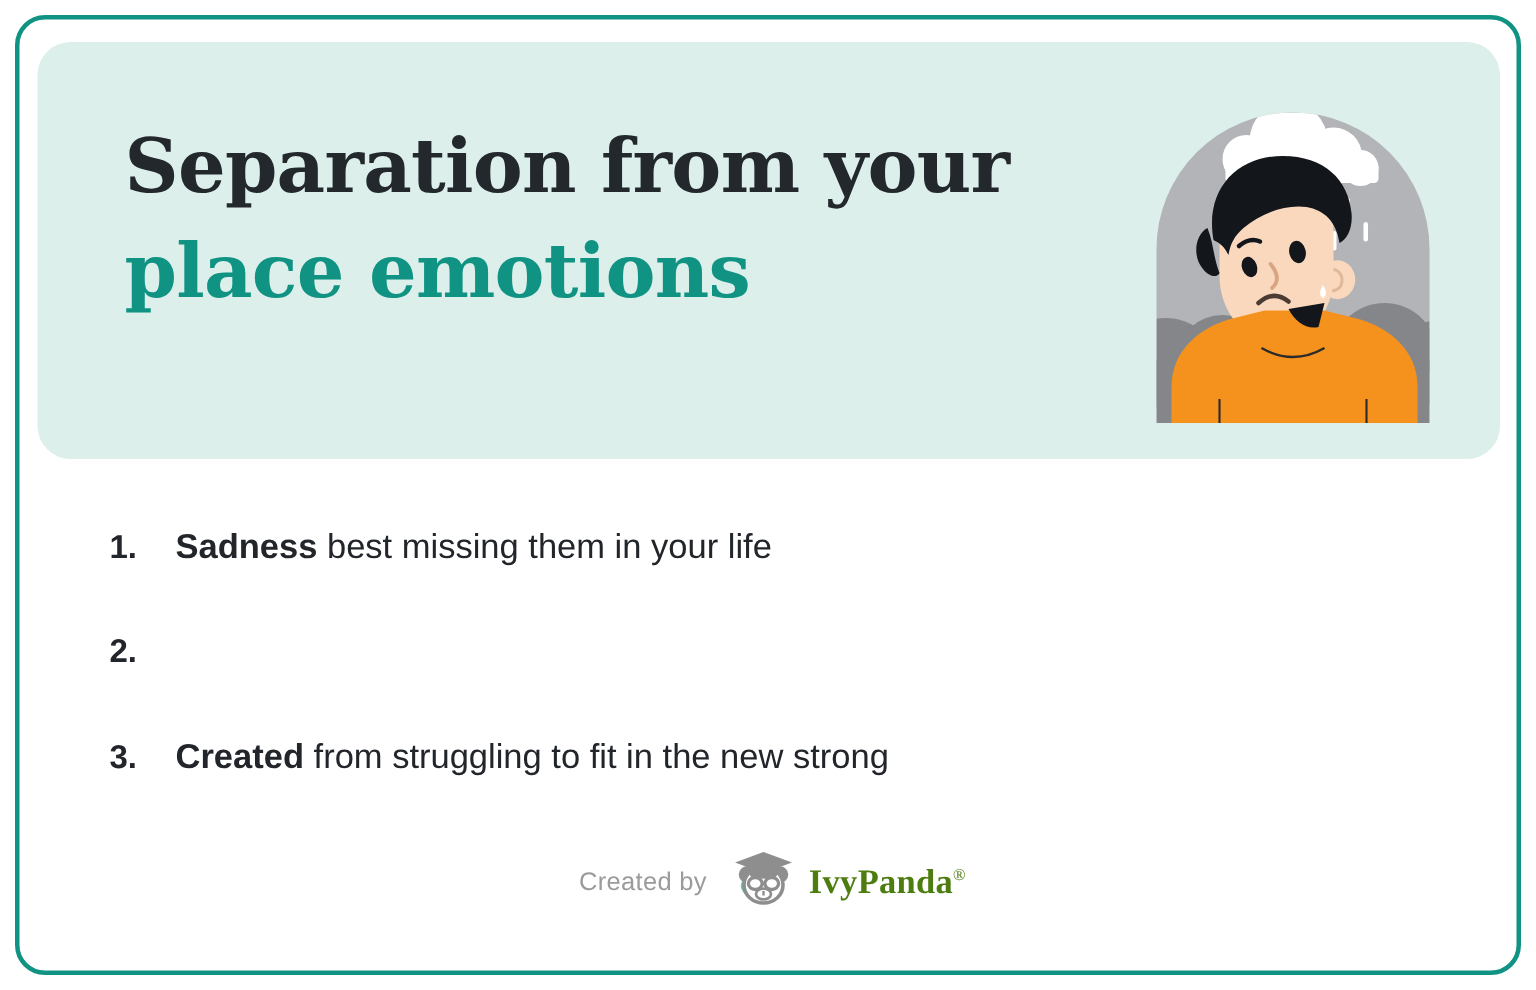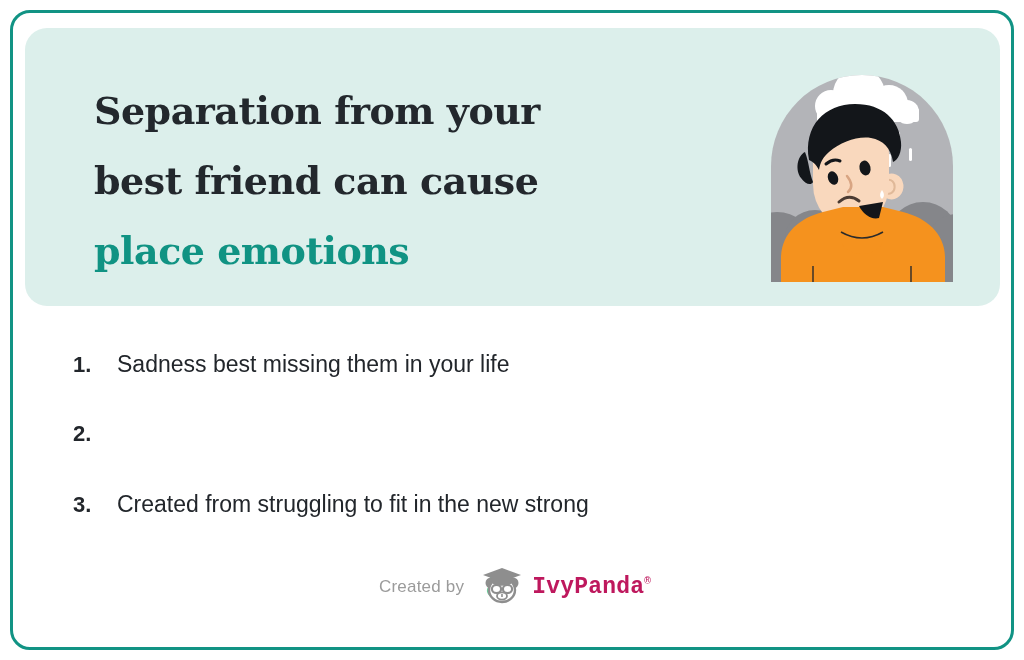--- a/index.html
+++ b/index.html
@@ -33,26 +33,26 @@
     top: 15px;
     width: 975px;
     height: 278px;
     background: #dcefeb;
     border-radius: 22px;
     overflow: hidden;
   }
 
   .headline {
     position: absolute;
-    left: 69px;
+    left: 58px;
     top: 48px;
     width: 600px;
     font-family: "DejaVu Serif", "Liberation Serif", serif;
     font-weight: 700;
-    font-size: 38px;
+    font-size: 50px;
     line-height: 70px;
     color: #23282d;
     letter-spacing: -0.5px;
   }
   .headline .accent {
     color: #109383;
   }
 
   
   .illustration {
@@ -82,64 +82,63 @@
     width: 44px;
     flex: 0 0 44px;
     font-weight: 700;
     font-size: 22px;
     color: #22262b;
   }
   .list-text {
     font-weight: 400;
   }
   .list-text .lead {
-    font-weight: 400;
+    font-weight: 700;
   }
 
   
   .footer {
     position: absolute;
     left: 0;
     top: 552px;
     width: 1004px;
     display: flex;
     align-items: center;
     justify-content: center;
   }
   .footer-label {
     font-size: 17px;
     color: #9b9b9b;
     letter-spacing: 0.2px;
     margin-right: 16px;
   }
   .footer-logo { display: block; margin-right: 8px; }
   .footer-brand {
-    font-family: Liberation Mono, monospace;
+    font-family: Liberation Serif, serif;
     font-size: 23px;
     font-weight: 700;
-    color: #be185d;
+    color: #4d7c0f;
     letter-spacing: 0.2px;
     position: relative;
   }
   .footer-brand .reg {
     font-size: 11px;
     vertical-align: super;
     font-weight: 400;
   }
 </style>
 </head>
 <body>
 
 <div class="card">
 
   <div class="header-panel">
 
     <div class="headline">
       <div>Separation from your</div>
-      <div>best friend can cause</div>
       <div class="accent">place emotions</div>
     </div>
 
     <div class="illustration">
       <svg class="illo-svg" width="230" height="226" viewBox="0 0 230 226" xmlns="http://www.w3.org/2000/svg">
         <defs>
           <clipPath id="archClip">
             <path d="M24 226 L24 110 A91 91 0 0 1 206 110 L206 226 Z"></path>
           </clipPath>
         </defs>

